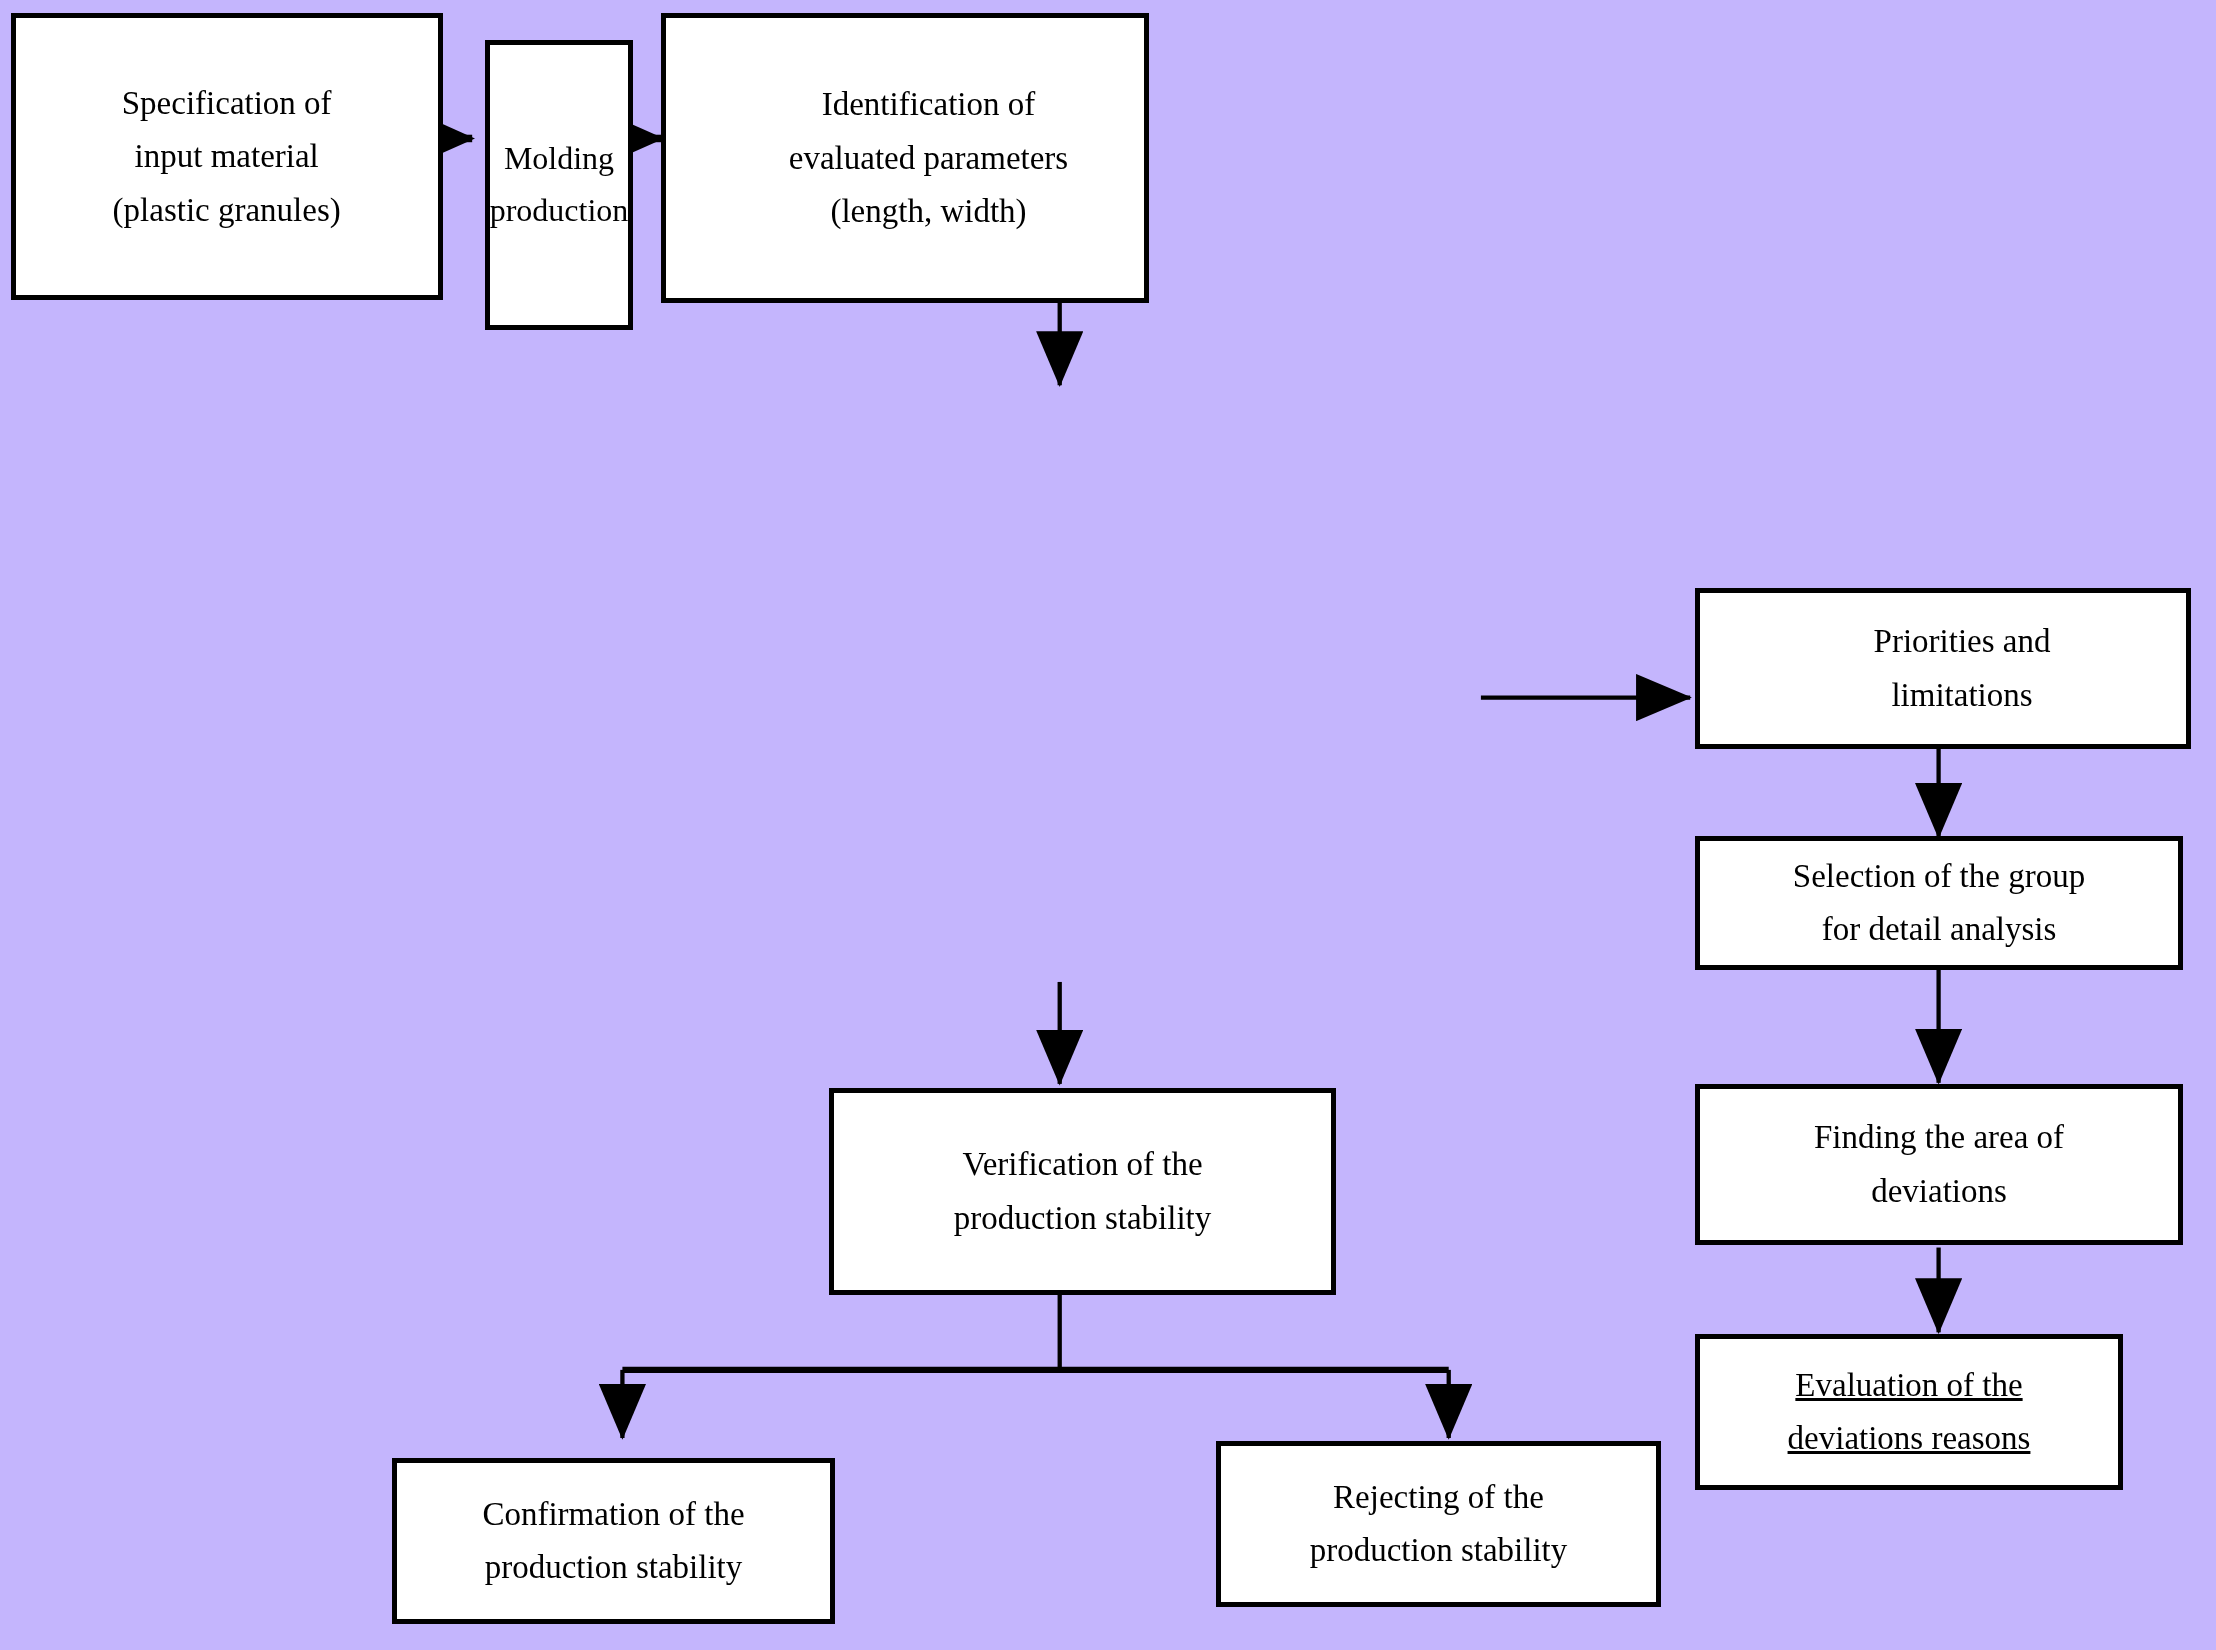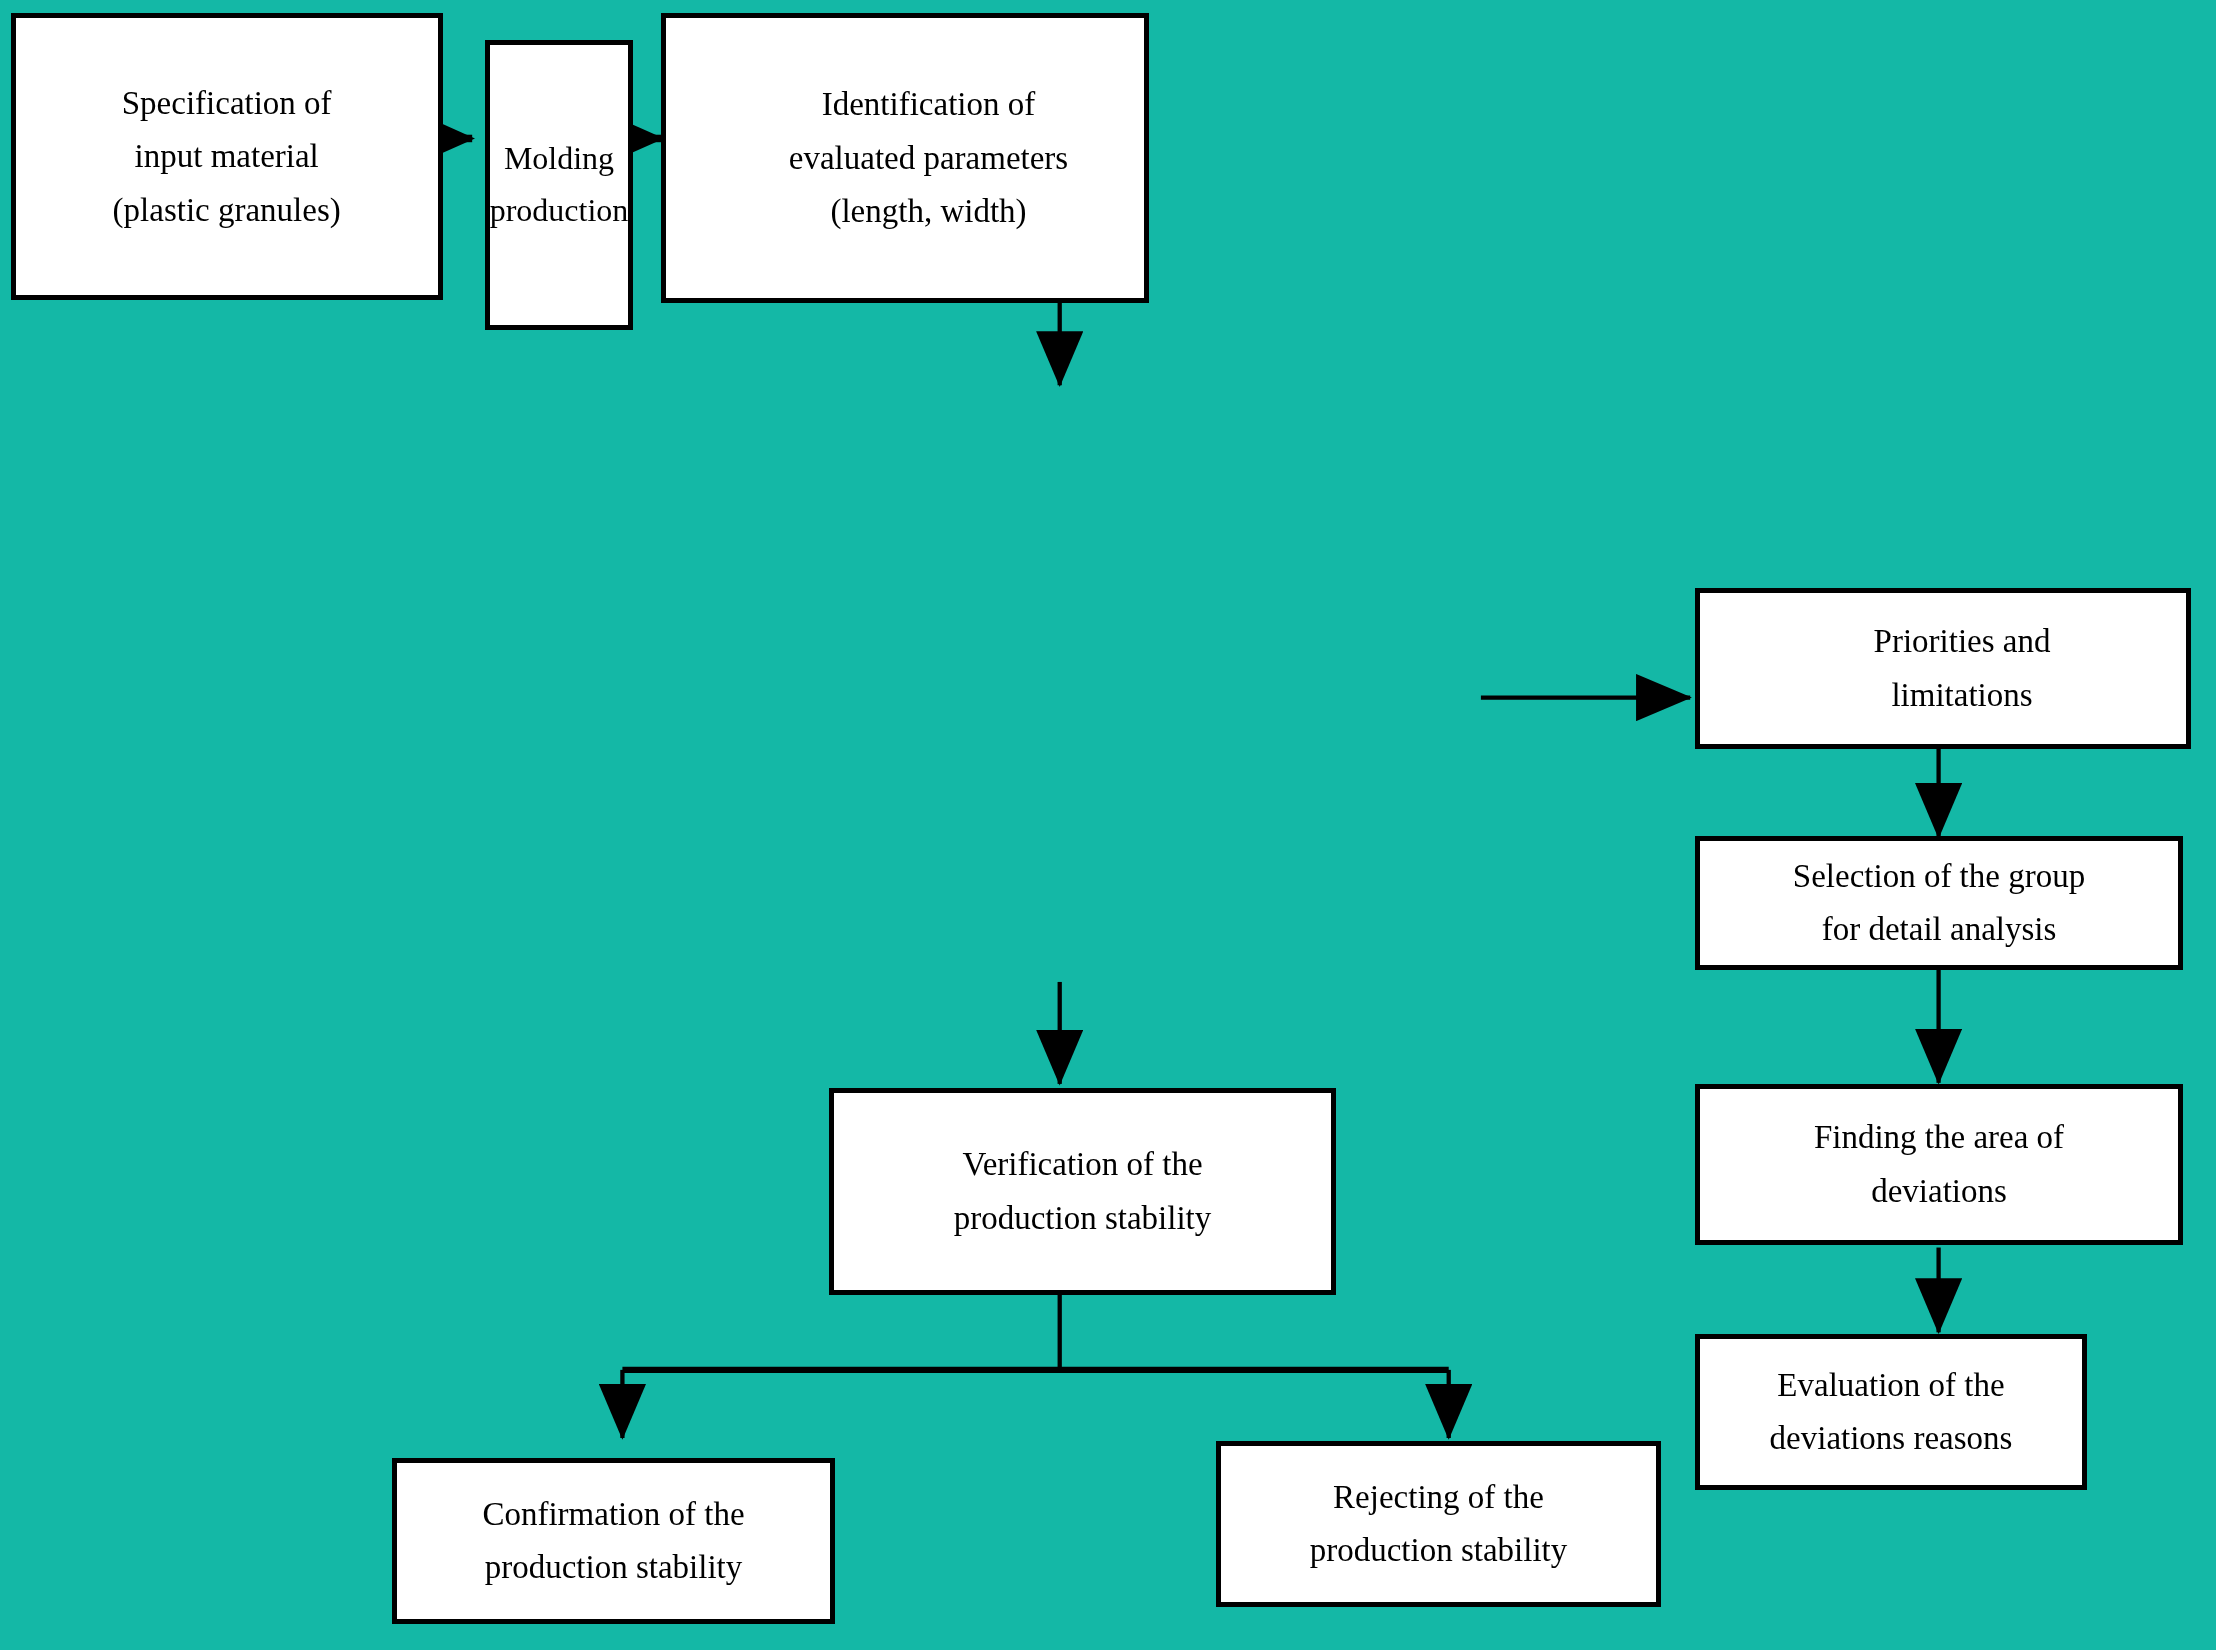--- a/index.html
+++ b/index.html
@@ -5,21 +5,21 @@
 <style>
   html, body {
     margin: 0;
     padding: 0;
     background: #ffffff;
   }
   #canvas {
     position: relative;
     width: 2216px;
     height: 1650px;
-    background: #14b8a6;
+    background: #c4b5fd;
     overflow: hidden;
     font-family: "Liberation Serif", "DejaVu Serif", serif;
   }
   #svg-layer {
     position: absolute;
     left: 0;
     top: 0;
     width: 2216px;
     height: 1650px;
   }
@@ -125,21 +125,21 @@
   <div class="node" style="left:1695px; top:836px; width:488px; height:134px;">
     <span class="line">Selection of the group</span>
     <span class="line">for detail analysis</span>
   </div>
 
   <div class="node" style="left:1695px; top:1084px; width:488px; height:161px;">
     <span class="line">Finding the area of</span>
     <span class="line">deviations</span>
   </div>
 
-  <div class="node" style="left:1695px; top:1334px; width:392px; height:156px;">
+  <div class="node" style="left:1695px; top:1334px; width:428px; height:156px;text-decoration:underline;">
     <span class="line">Evaluation of the</span>
     <span class="line">deviations reasons</span>
   </div>
 
   <div class="node" style="left:829px; top:1088px; width:507px; height:207px;">
     <span class="line">Verification of the</span>
     <span class="line">production stability</span>
   </div>
 
   <div class="node" style="left:392px; top:1441px; width:443px; height:166px;margin-top:17px;">

